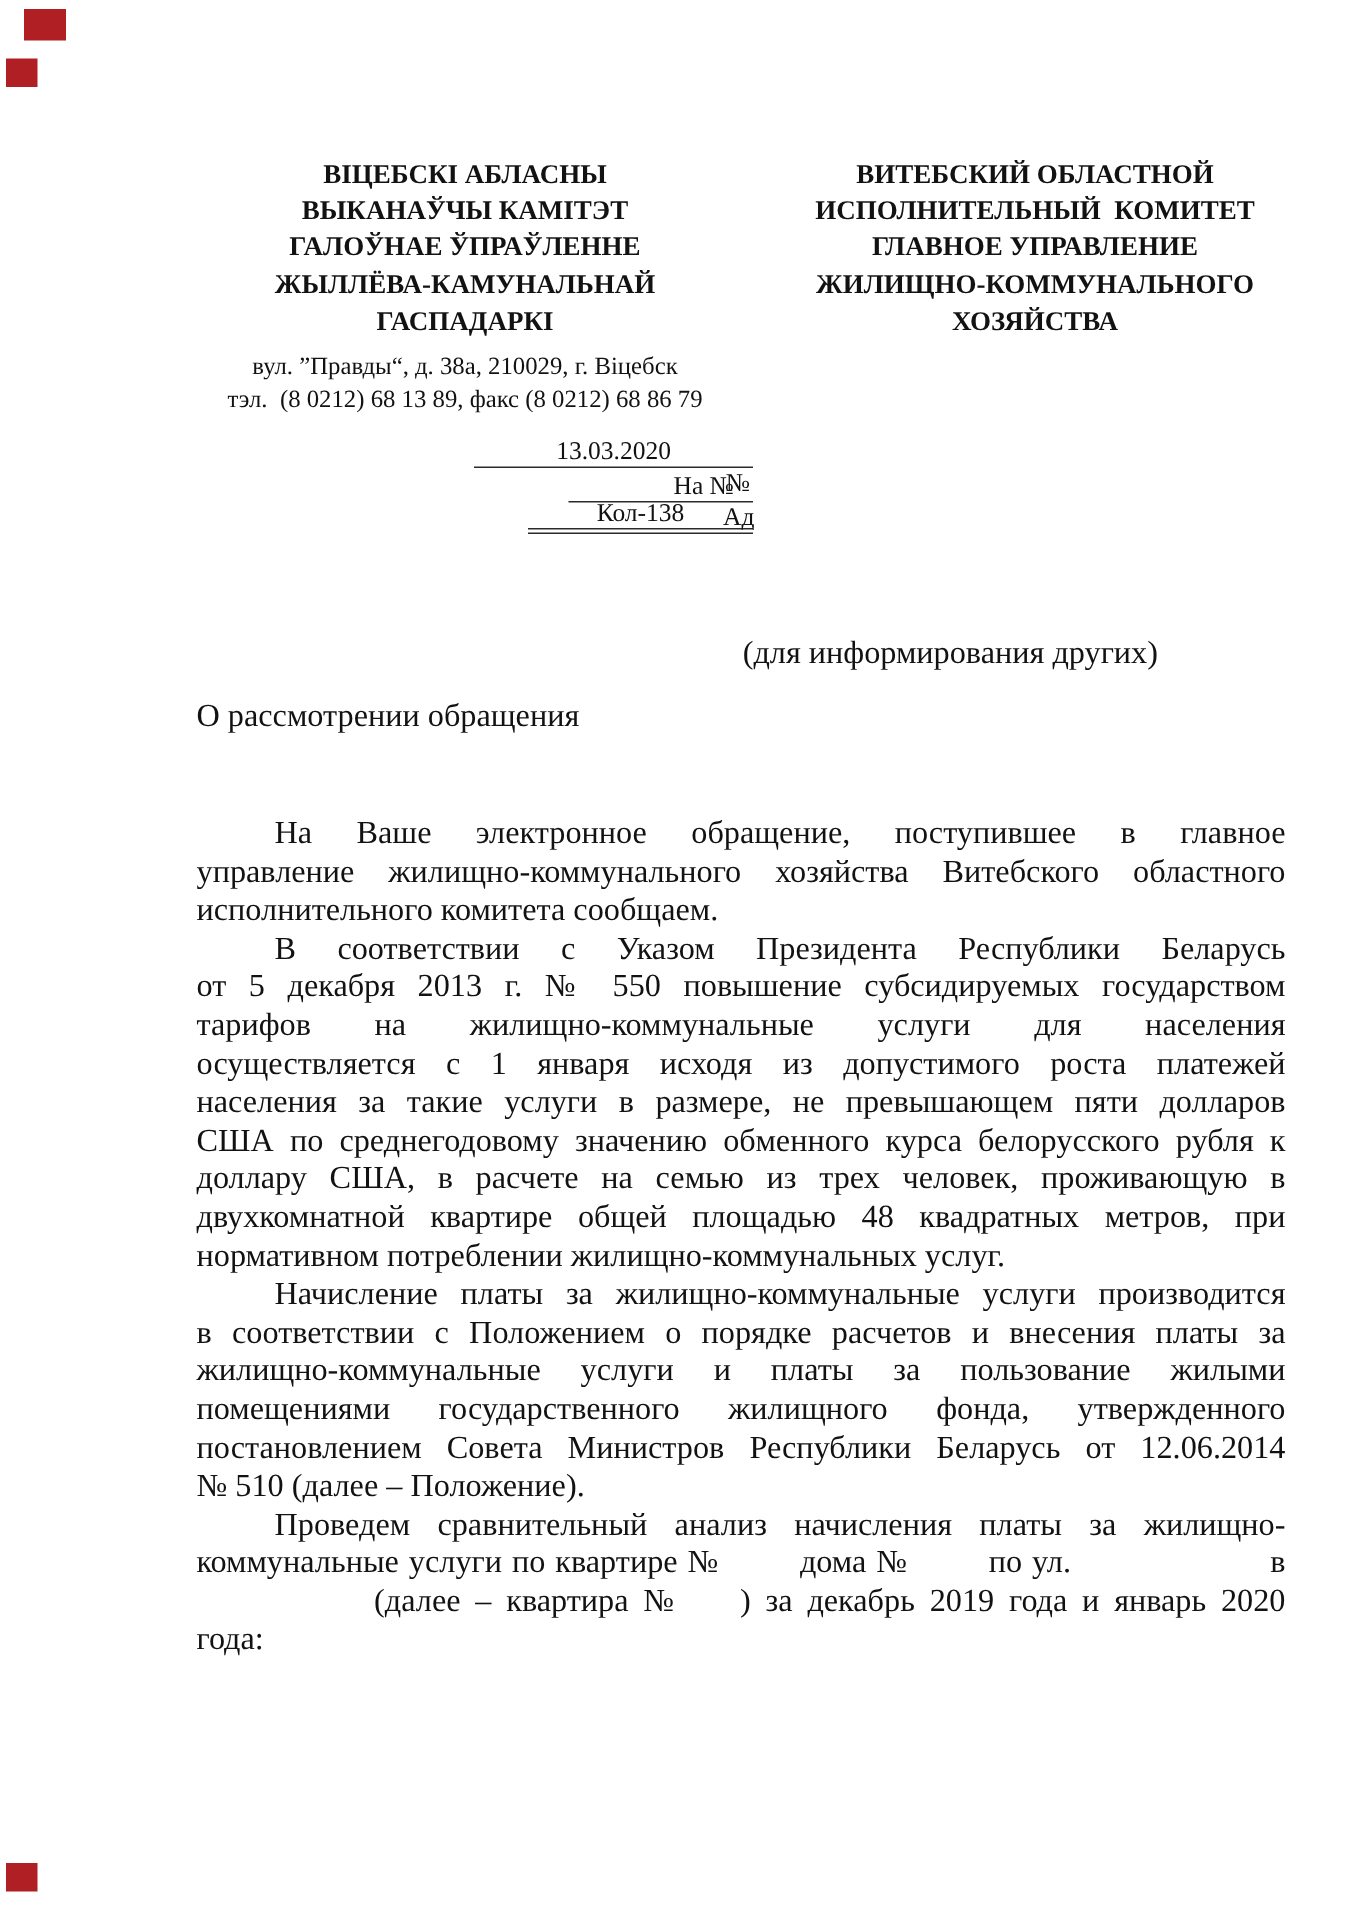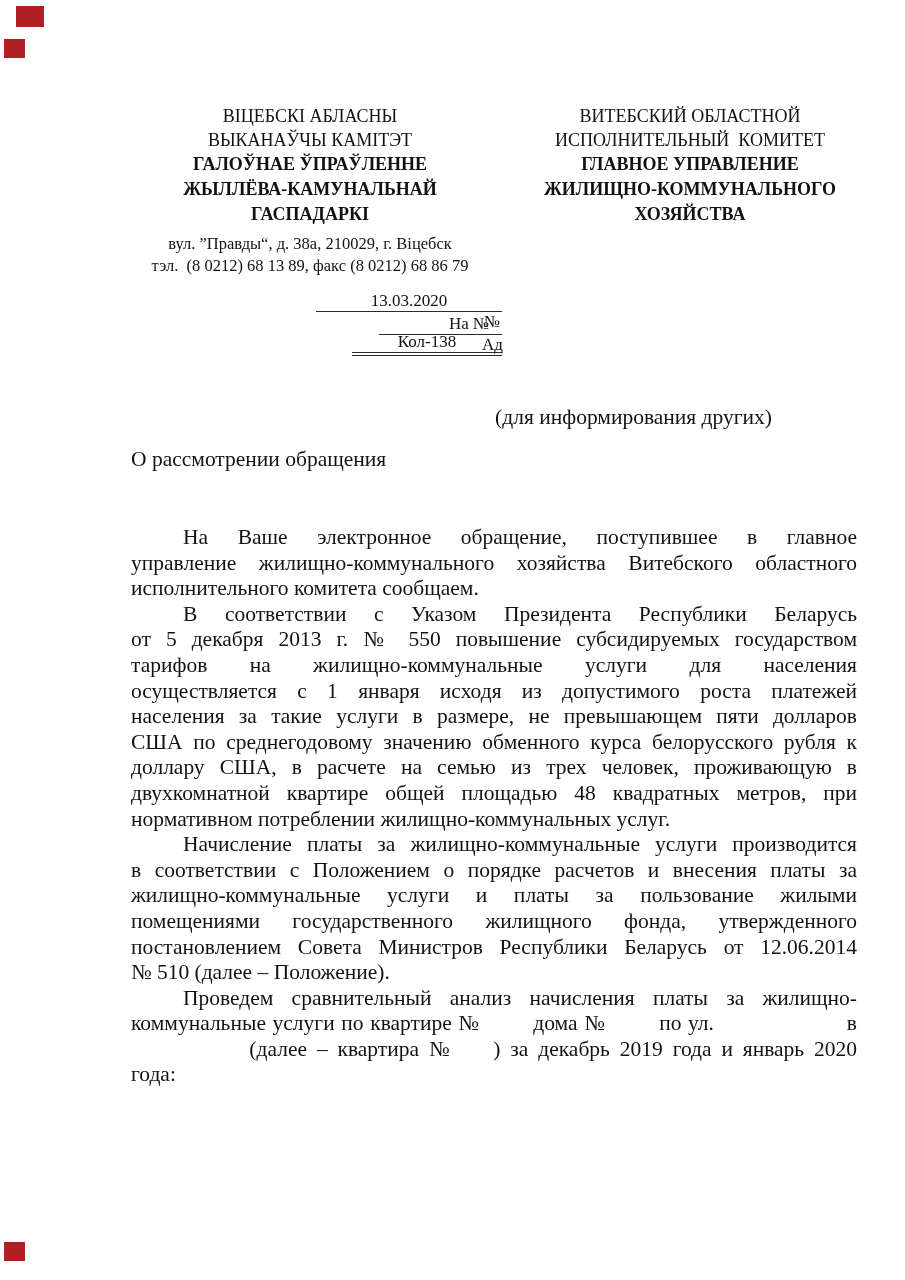--- a/index.html
+++ b/index.html
@@ -14,40 +14,40 @@
 
   
   .scan-mark { position:absolute; background:#b01f24; }
   .mark1 { left:16px; top:6px;    width:28px; height:21px; }
   .mark2 { left:4px;  top:39px;   width:21px; height:19px; }
   .mark3 { left:4px;  top:1242px; width:21px; height:19px; }
 
   
   .letterhead { display:flex; margin:104px 25px 0 120px; }
   .lh-col { width:50%; text-align:center; }
-  .org-line  { font-size:18px; line-height:24px; }
+  .org-line  { font-size:18px; line-height:24px;font-weight:bold; }
   .dept      { margin-top:0; font-weight:bold; }
   .dept-line { font-size:18px; line-height:25px; }
   .addr      { margin-top:6px;text-align:center; }
   .addr-line { font-size:16.5px; line-height:22px; }
 
   
   .ref { margin:14px 0 0 122px; width:380px; font-size:17px; }
   .ref-row { display:flex; align-items:flex-end; height:23px;flex-direction:column; }
   .cell { display:inline-block; border-bottom:1.5px solid #2a2a2a; height:22px; box-sizing:border-box; }
   .cell.c { text-align:center; }
   .w186 { width:186px; } .w150 { width:150px; } .w123 { width:123px; }
   .lbl { display:inline-block; }
   .lbl.num { width:20px; margin-left:10px; text-align:center; }
   .lbl.na  { width:63px; padding-left:10px; box-sizing:border-box; }
   .ml10 { margin-left:10px; }
 
   
   .content { margin-left:131px; width:726px; }
-  .for-info { margin-top:67px; text-align:right; padding-right:85px;
+  .for-info { margin-top:85px; text-align:right; padding-right:85px;
               font-size:21.5px; line-height:26px; }
   .subject  { margin-top:16px; font-size:21.5px; line-height:26px; }
   .bodytext { margin-top:53px; font-size:21.5px; }
   .bl { line-height:25.6px; text-align:justify; text-align-last:justify; }
   .bl.end { text-align-last:left; }
   .indent { text-indent:52px; }
 </style>
 </head>
 <body>
 

